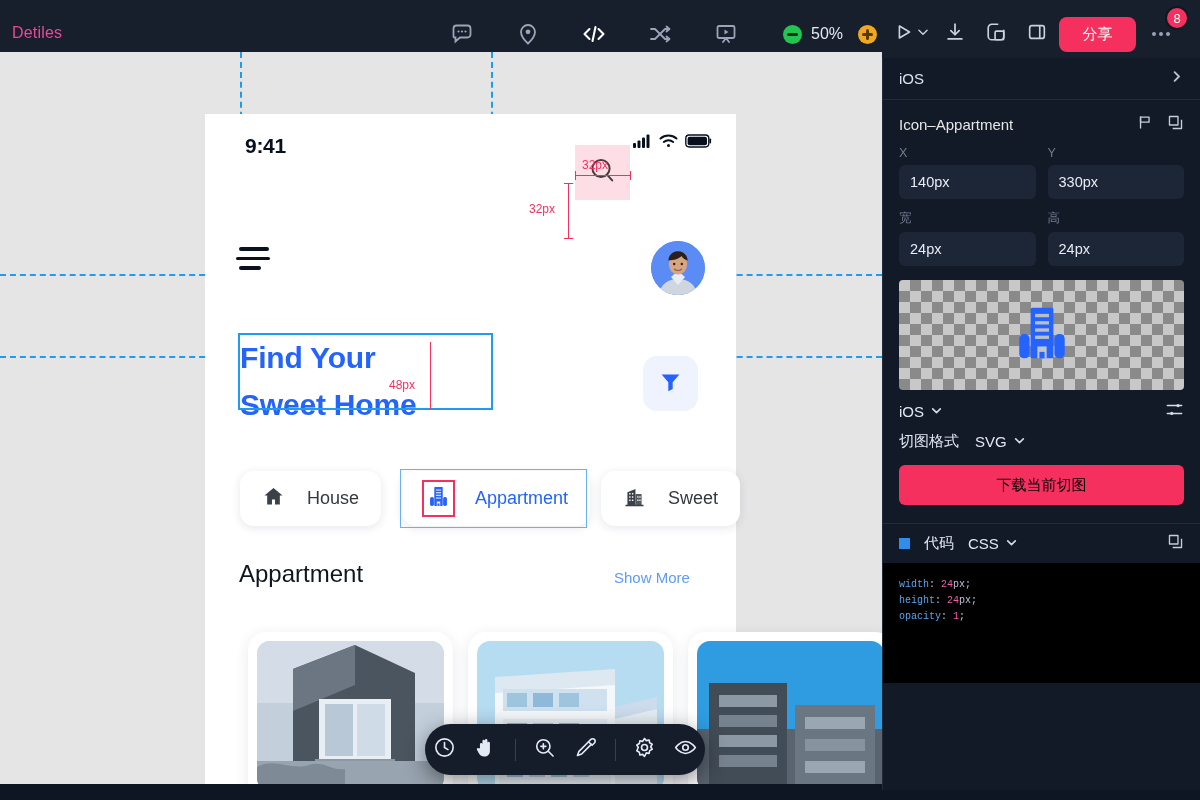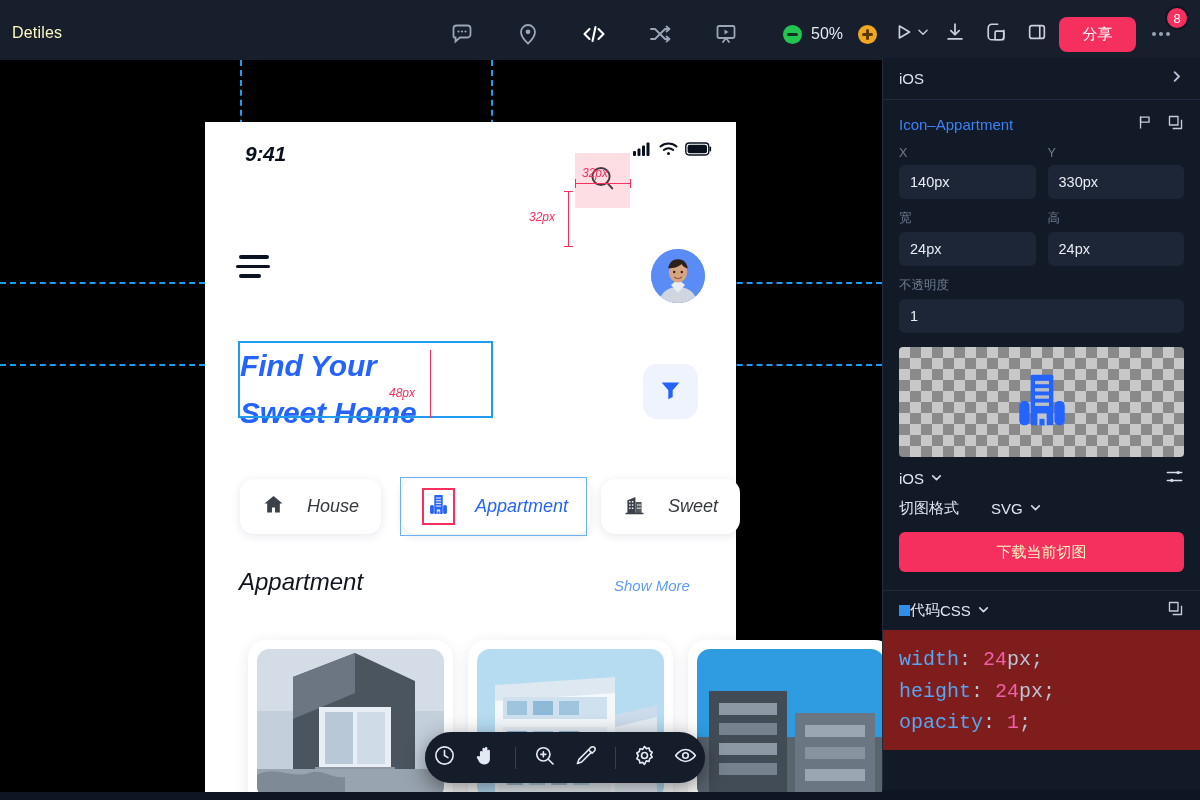--- a/index.html
+++ b/index.html
@@ -14,21 +14,21 @@
 
   
   .topbar {
     position:absolute; left:0; top:0; width:1200px; height:68px;
     background:#171e2c;
     border-bottom:1px solid #222b3c;
     display:flex; align-items:center;
   }
   .doc-title {
     position:absolute; left:12px; top:24px;
-    font-size:16px; color:#fef9c3; letter-spacing:.2px;
+    font-size:16px; color:#ec4899; letter-spacing:.2px;
   }
   .tools-center {
     position:absolute; left:440px; top:0; height:68px;
     display:flex; align-items:center; gap:22px;
   }
   .tool-btn {
     width:44px; height:44px; border-radius:8px;
     display:flex; align-items:center; justify-content:center;
     position:relative; cursor:pointer;
   }
@@ -70,22 +70,22 @@
   .more-btn span { width:4px; height:4px; border-radius:50%; background:#98a3b6; margin:0 1.6px; display:block; }
   .badge {
     position:absolute; left:1165px; top:6px; width:24px; height:24px;
     border-radius:50%; background:#f5305f; color:#fff;
     font-size:13px; display:flex; align-items:center; justify-content:center;
     border:2px solid #0f1623;
   }
 
   
   .canvas {
-    position:absolute; left:0; top:60px; width:882px; height:732px;
-    background:#000000; overflow:hidden;font-style:italic;
+    position:absolute; left:0; top:52px; width:882px; height:732px;
+    background:#e5e5e5; overflow:hidden;
   }
   .phone {
     position:absolute; left:205px; top:62px; width:531px; height:700px;
     background:#ffffff;
   }
 
   
   .vguide { position:absolute; top:0; bottom:0; width:0; border-left:2px dashed #1f9cf0; }
   .hguide { position:absolute; left:0; right:0; height:0; border-top:2px dashed #1f9cf0; }
 
@@ -175,56 +175,56 @@
     position:absolute; left:882px; top:58px; width:318px; height:732px;
     background:#131a27; border-left:1px solid #222b3c;
   }
   .panel-head {
     height:42px; display:flex; align-items:center; justify-content:space-between;
     padding:0 16px; border-bottom:1px solid #222b3c; cursor:pointer;
   }
   .panel-head .t { font-size:15px; color:#dbe2ee; }
   .sect { padding:14px 16px 0 16px; }
   .layer-row { display:flex; align-items:center; justify-content:space-between; }
-  .layer-name { font-size:15px; color:#3b82f6; }
+  .layer-name { font-size:15px; color:#e5e5e5; }
   .layer-acts { display:flex; gap:13px; }
   .fld-grid { display:flex; gap:12px; margin-top:11px; }
   .fld { flex:1; }
   .fld .lab { font-size:12.5px; color:#6f7c91; margin-bottom:5px; }
   .fld .inp {
     height:34px; background:#1d2636; border:none; border-radius:6px;
     color:#e7ecf5; font-size:14.5px; padding:0 11px; width:100%;
     font-family:"Liberation Sans", sans-serif;
   }
   .preview {
     margin:14px 16px 0 16px; height:110px; border-radius:4px;
     background-image:
       linear-gradient(45deg,#8a8a8a 25%,transparent 25%,transparent 75%,#8a8a8a 75%),
       linear-gradient(45deg,#8a8a8a 25%,#c8c8c8 25%,#c8c8c8 75%,#8a8a8a 75%);
     background-size:22px 22px; background-position:0 0,11px 11px;
     display:flex; align-items:center; justify-content:center;
   }
   .exp-row { padding:10px 16px 0 16px; display:flex; align-items:center; justify-content:space-between; }
   .dd { display:flex; align-items:center; gap:6px; font-size:15px; color:#e0e7f2; cursor:pointer; }
-  .fmt-row { padding:9px 16px 0 16px; display:flex; align-items:center; gap:32px; }
+  .fmt-row { padding:9px 16px 0 16px; display:flex; align-items:center; gap:16px; }
   .fmt-lab { font-size:15px; color:#e0e7f2; }
   .dl-btn {
     margin:14px 16px 0 16px; height:40px; width:calc(100% - 32px);
-    background:#f5305f; color:#fef9c3; border:none; border-radius:6px;
+    background:#f5305f; color:#000000; border:none; border-radius:6px;
     font-size:15px; font-family:"Liberation Sans", sans-serif; cursor:pointer;
   }
   .code-head {
     margin-top:18px; height:40px; border-top:1px solid #222b3c;
-    display:flex; align-items:center; padding:0 16px; 
+    display:flex; align-items:center; padding:0 16px; gap:14px;
     background:#131a27;
   }
   .sq { width:11px; height:11px; background:#2f8fe8; }
   .code-body {
-    background:#7f1d1d; height:120px; padding:14px 16px;
-    font-family:"Liberation Mono", monospace; font-size:20px; line-height:1.58;
+    background:#000000; height:120px; padding:14px 16px;
+    font-family:"Liberation Mono", monospace; font-size:10px; line-height:1.58;
   }
   .k { color:#58a6ef; } .v { color:#f05fa8; } .u { color:#b9c4d4; }
 </style>
 </head>
 <body>
 
 <div class="app">
 
   <div class="topbar">
     <div class="doc-title">Detiles</div>
@@ -646,26 +646,20 @@
         <div class="fld">
           <div class="lab">宽</div>
           <input class="inp" value="24px" style="">
         </div>
         <div class="fld">
           <div class="lab">高</div>
           <input class="inp" value="24px" style="">
         </div>
       </div>
 
-      <div class="fld-grid">
-        <div class="fld">
-          <div class="lab">不透明度</div>
-          <input class="inp" value="1" style="">
-        </div>
-      </div>
     </div>
 
     <div class="preview">
       <span>
         <svg width="62" height="62" viewBox="0 0 24 24">
           <rect x="7.6" y="2.2" width="8.8" height="19.6" rx="0.6" fill="#2563ff"></rect>
           <rect x="3.2" y="12.4" width="4" height="9.4" rx="1.8" fill="#2563ff"></rect>
           <rect x="16.8" y="12.4" width="4" height="9.4" rx="1.8" fill="#2563ff"></rect>
           <rect x="9.3" y="4.6" width="5.4" height="1.3" fill="#b9bfc6"></rect>
           <rect x="9.3" y="7.4" width="5.4" height="1.3" fill="#b9bfc6"></rect>

